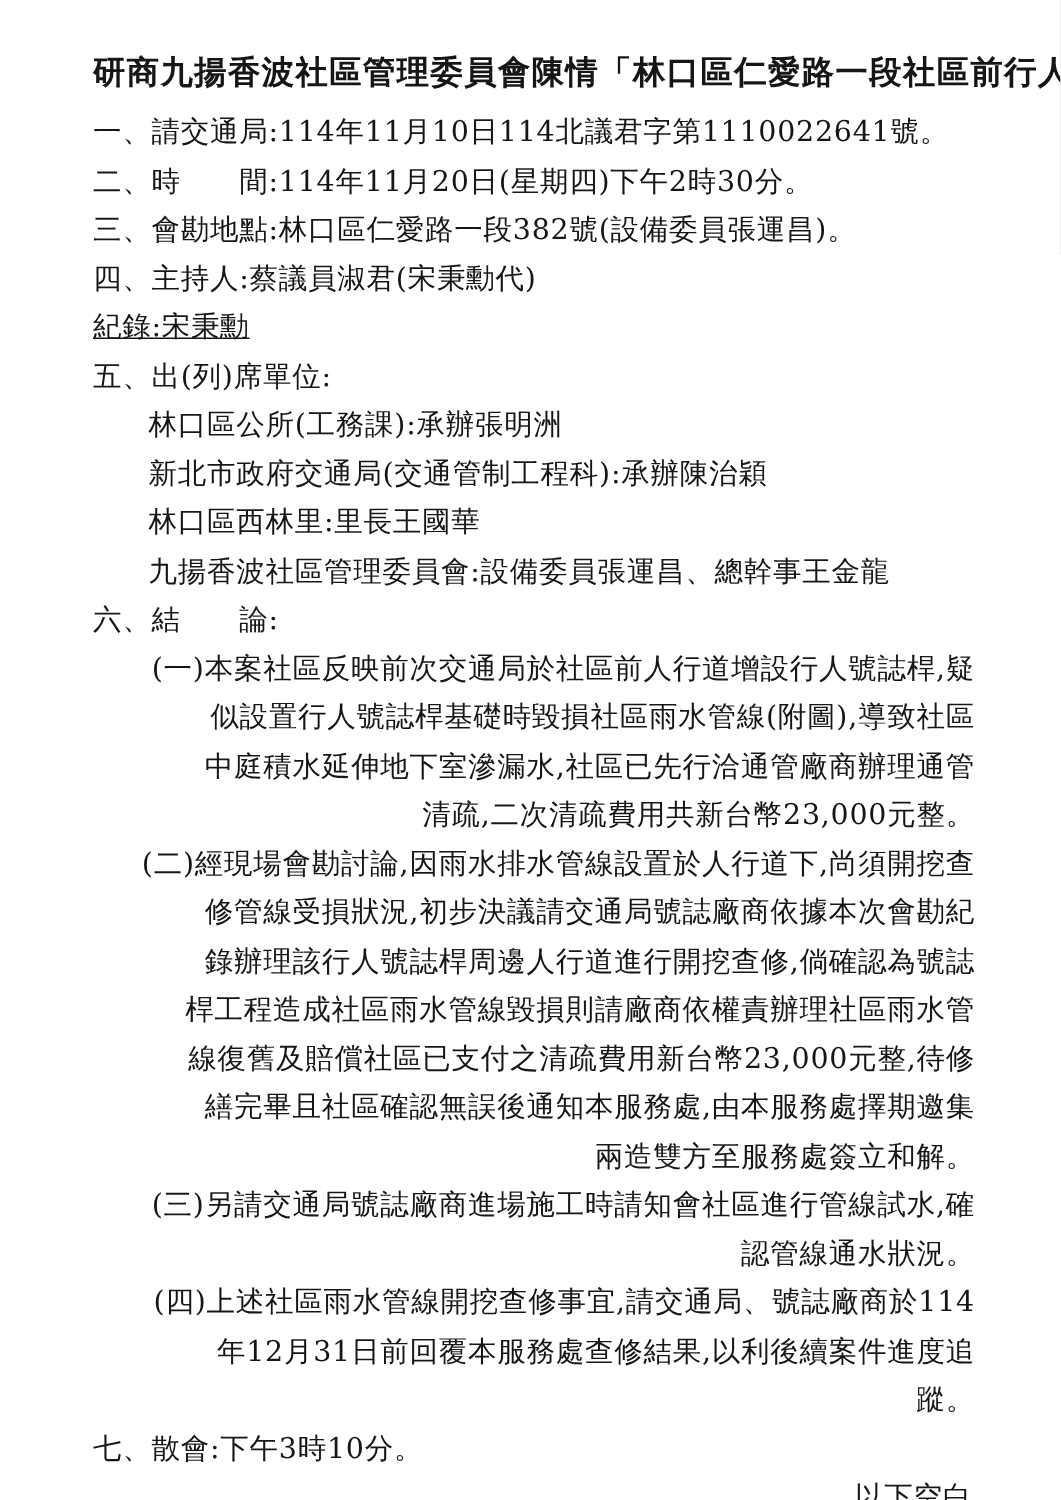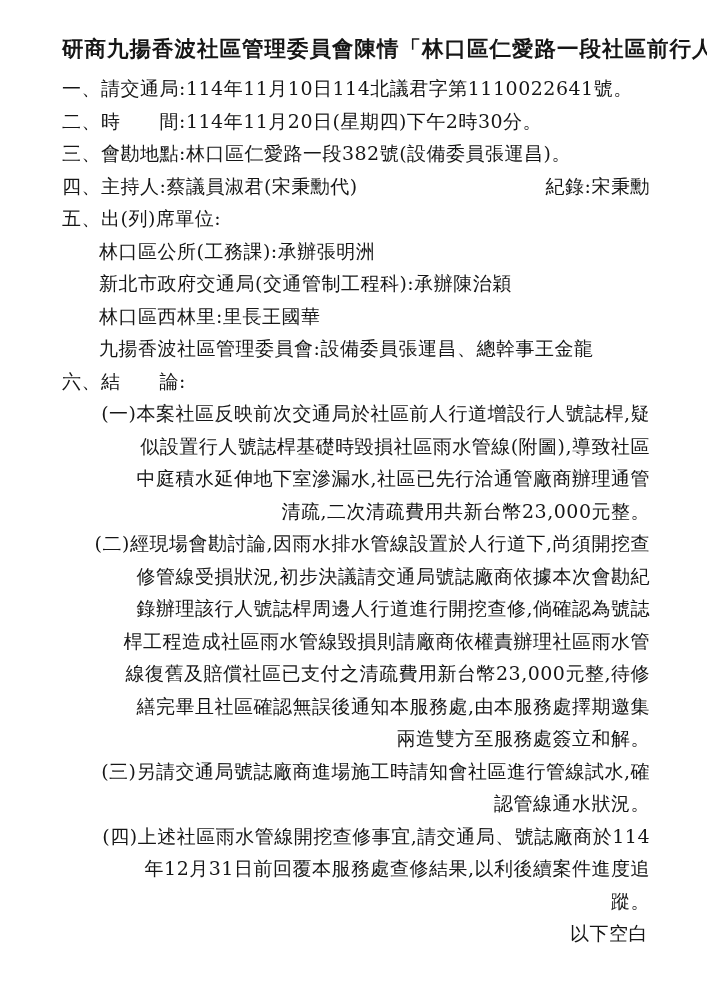--- a/index.html
+++ b/index.html
@@ -40,23 +40,24 @@
   }
   
   .item {
     padding-left: 37px;
     text-indent: -37px;
   }
   .host-row {
     display: flex;
     justify-content: space-between;
     align-items: baseline;
+    flex-direction: column;
   }
   .host-row .item { flex: 1 1 auto; }
-  .recorder { white-space: nowrap; }
+  .recorder { white-space: nowrap; text-decoration: underline; }
   
   .attendee {
     padding-left: 37px;
   }
   
   .conclusion {
     margin-left: 31px;
     padding-left: 28px;
     text-indent: -28px;
     text-align: right;
@@ -97,17 +98,18 @@
     <div class="line item"><span>六、</span><span>結　　論:</span></div>
 
     <div class="line conclusion"><span>(一)</span><span>本案社區反映前次交通局於社區前人行道增設行人號誌桿,疑似設置行人號誌桿基礎時毀損社區雨水管線(附圖),導致社區中庭積水延伸地下室滲漏水,社區已先行洽通管廠商辦理通管清疏,二次清疏費用共新台幣23,000元整。</span></div>
 
     <div class="line conclusion"><span>(二)</span><span>經現場會勘討論,因雨水排水管線設置於人行道下,尚須開挖查修管線受損狀況,初步決議請交通局號誌廠商依據本次會勘紀錄辦理該行人號誌桿周邊人行道進行開挖查修,倘確認為號誌桿工程造成社區雨水管線毀損則請廠商依權責辦理社區雨水管線復舊及賠償社區已支付之清疏費用新台幣23,000元整,待修繕完畢且社區確認無誤後通知本服務處,由本服務處擇期邀集兩造雙方至服務處簽立和解。</span></div>
 
     <div class="line conclusion"><span>(三)</span><span>另請交通局號誌廠商進場施工時請知會社區進行管線試水,確認管線通水狀況。</span></div>
 
     <div class="line conclusion"><span>(四)</span><span>上述社區雨水管線開挖查修事宜,請交通局、號誌廠商於114年12月31日前回覆本服務處查修結果,以利後續案件進度追蹤。</span></div>
 
+    <div class="line item"><span>七、</span><span>散會:下午3時10分。</span></div>
 
     <div class="line footer-blank">以下空白</div>
 
   </div>
 </div>
 
 </body></html>

